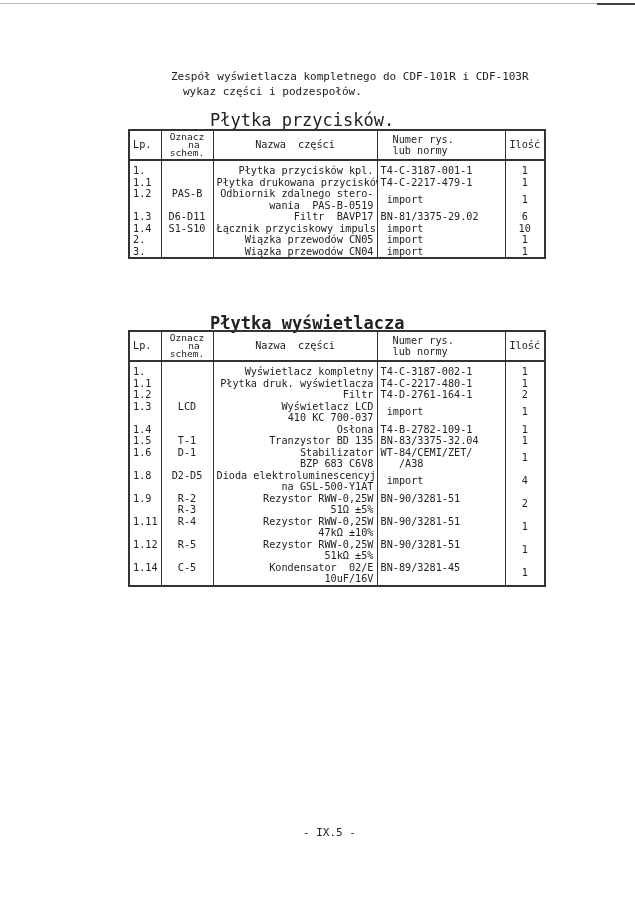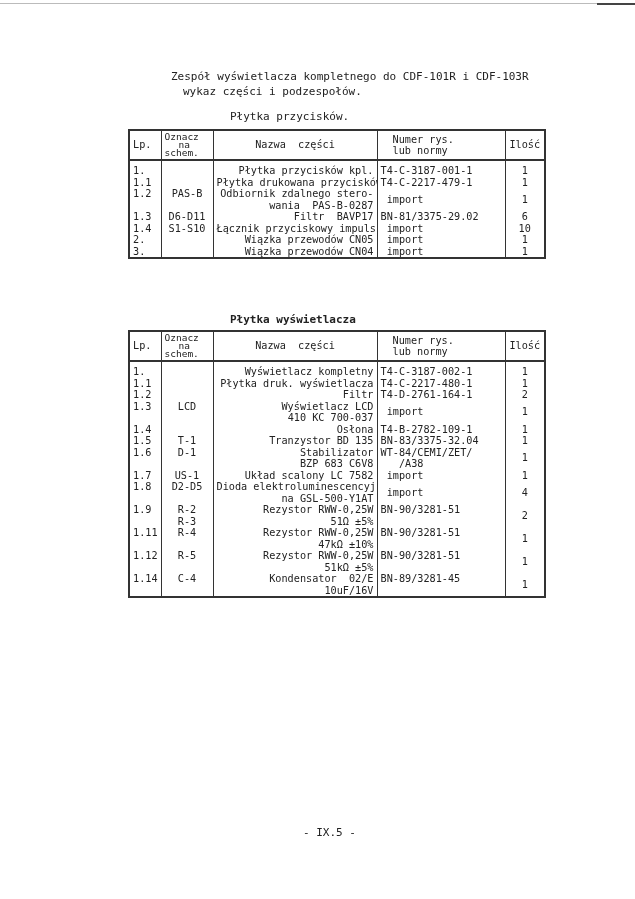--- a/index.html
+++ b/index.html
@@ -6,39 +6,39 @@
     body {
       width: 635px; height: 899px; background: #ffffff; position: relative; overflow: hidden;
       font-family: "DejaVu Sans Mono", "Liberation Mono", monospace;
       color: #222;
       font-size: 10.5px;
     }
     .top-rule { position: absolute; left: 0; top: 3px; width: 635px; height: 1px; background: #bbb; }
     .top-rule-dark { position: absolute; left: 597px; top: 3px; width: 38px; height: 2px; background: #444; }
     .title1 { position: absolute; left: 171px; top: 70px; font-size: 11px; white-space: pre; }
     .title2 { position: absolute; left: 183px; top: 85px; font-size: 11px; white-space: pre; }
-    .section-title { position: absolute; font-size: 11px; white-space: pre; margin-left: 20px; }
+    .section-title { position: absolute; font-size: 17px; white-space: pre; }
     table.parts {
       position: absolute; border-collapse: collapse; border: 2px solid #333; table-layout: fixed;
       font-size: 10.2px; line-height: 11.5px;
     }
     table.parts th, table.parts td {
       border-left: 1.5px solid #333; border-right: 1.5px solid #333;
       padding: 0 3px; vertical-align: top; white-space: pre; overflow: hidden;
     }
     table.parts thead th {
       border-bottom: 2px solid #333; font-weight: normal; vertical-align: middle; height: 28px;
     }
     table.parts tbody tr:first-child td { padding-top: 4px; }
     .c-lp { text-align: left; }
     .c-sym { text-align: center; }
     .c-name { text-align: right; }
     .c-num { text-align: left; }
     .c-qty { text-align: center; }
-    .sym-head { font-size: 9.5px; line-height: 8px; text-align: left; }
+    .sym-head { font-size: 9.5px; line-height: 8px; text-align: center; }
     .mid { vertical-align: middle !important; }
     .page-num { position: absolute; left: 303px; top: 826px; font-size: 11px; white-space: pre; }
   </style>
 </head>
 <body>
 
 <div class="top-rule"></div>
 <div class="top-rule-dark"></div>
 
 <div class="title1">Zespół wyświetlacza kompletnego do CDF-101R i CDF-103R</div>
@@ -75,21 +75,21 @@
         <td class="c-lp">1.1</td>
         <td class="c-sym"></td>
         <td class="c-name">Płytka drukowana przycisków</td>
         <td class="c-num">T4-C-2217-479-1</td>
         <td class="c-qty">1</td>
       </tr>
       <tr>
         <td class="c-lp">1.2</td>
         <td class="c-sym">PAS-B</td>
         <td class="c-name">Odbiornik zdalnego stero-
-  wania  PAS-B-0287</td>
+  wania  PAS-B-0519</td>
         <td class="c-num mid"> import</td>
         <td class="c-qty mid">1</td>
       </tr>
       <tr>
         <td class="c-lp">1.3</td>
         <td class="c-sym">D6-D11</td>
         <td class="c-name">Filtr  BAVP17</td>
         <td class="c-num">BN-81/3375-29.02</td>
         <td class="c-qty">6</td>
       </tr>
@@ -183,27 +183,20 @@
       <tr>
         <td class="c-lp">1.6</td>
         <td class="c-sym">D-1</td>
         <td class="c-name">Stabilizator
   BZP 683 C6V8</td>
         <td class="c-num">WT-84/CEMI/ZET/
    /A38</td>
         <td class="c-qty mid">1</td>
       </tr>
       <tr>
-        <td class="c-lp">1.7</td>
-        <td class="c-sym">US-1</td>
-        <td class="c-name">Układ scalony LC 7582</td>
-        <td class="c-num"> import</td>
-        <td class="c-qty">1</td>
-      </tr>
-      <tr>
         <td class="c-lp">1.8</td>
         <td class="c-sym">D2-D5</td>
         <td class="c-name">Dioda elektroluminescencyj-
   na GSL-500-Y1AT</td>
         <td class="c-num mid"> import</td>
         <td class="c-qty mid">4</td>
       </tr>
       <tr>
         <td class="c-lp">1.9</td>
         <td class="c-sym">R-2
@@ -224,21 +217,21 @@
       <tr>
         <td class="c-lp">1.12</td>
         <td class="c-sym">R-5</td>
         <td class="c-name">Rezystor RWW-0,25W
   51kΩ ±5%</td>
         <td class="c-num">BN-90/3281-51</td>
         <td class="c-qty mid">1</td>
       </tr>
       <tr>
         <td class="c-lp">1.14</td>
-        <td class="c-sym">C-4</td>
+        <td class="c-sym">C-5</td>
         <td class="c-name">Kondensator  02/E
   10uF/16V</td>
         <td class="c-num">BN-89/3281-45</td>
         <td class="c-qty mid">1</td>
       </tr>
     </tbody>
 </table>
 
 <div class="page-num">- IX.5 -</div>
 

